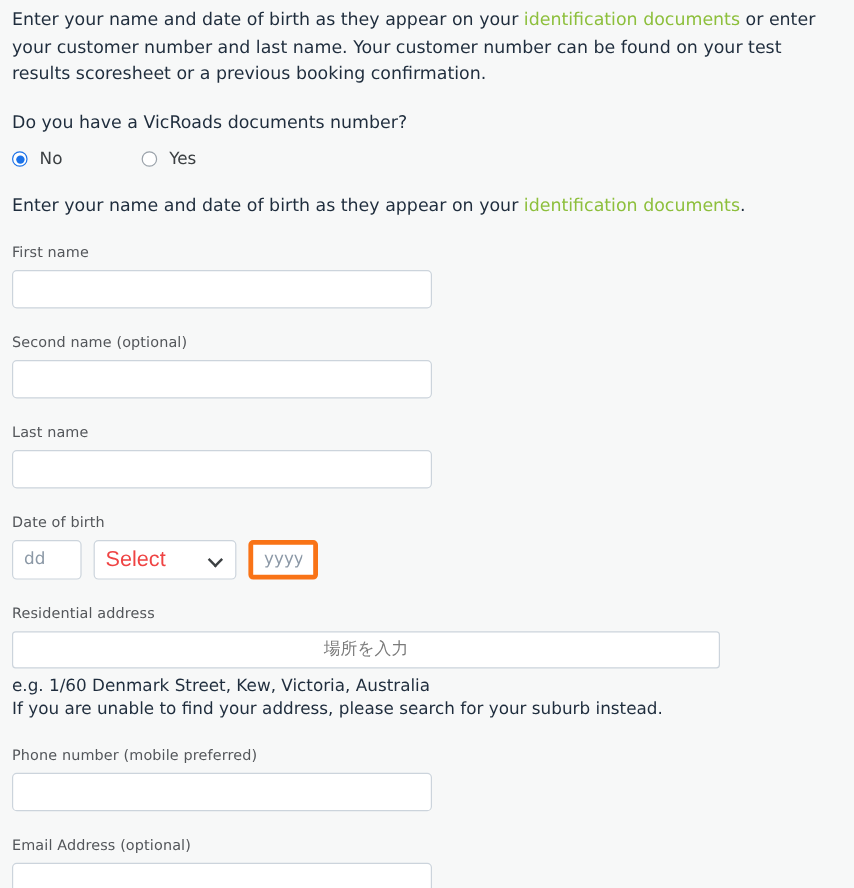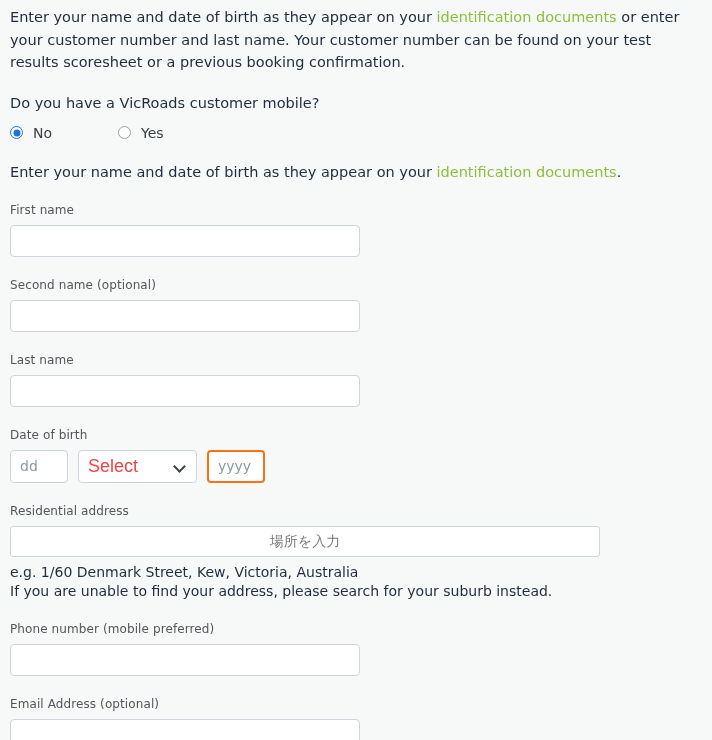--- a/index.html
+++ b/index.html
@@ -191,21 +191,21 @@
     height: 7px;
     border-right: 2px solid #3c4043;
     border-bottom: 2px solid #3c4043;
     transform: rotate(45deg);
   }
 
   .dob-year {
     width: 58px;
     height: 33px;
     box-sizing: border-box;
-    border: 2px solid #f97316;
+    border: 4px solid #f97316;
     border-radius: 4px;
     background: #ffffff;
     font-family: "DejaVu Sans", "Liberation Sans", sans-serif;
     font-size: 14px;
     color: #1f2d3d;
     padding: 0 9px;
     outline: none;
   }
   .dob-year::placeholder { color: #8b98a6; }
 
@@ -234,21 +234,21 @@
   }
   .hint.first { padding-top: 6px; }
 </style>
 </head>
 <body>
 
 <div class="page">
 
   <p class="intro"><span>Enter your name and date of birth as they appear on your </span><a class="link" href="#">identification documents</a><span> or enter your customer number and last name. Your customer number can be found on your test results scoresheet or a previous booking confirmation.</span></p>
 
-  <p class="question">Do you have a VicRoads customer mobile?</p>
+  <p class="question">Do you have a VicRoads documents number?</p>
 
   <div class="radio-row">
     <label class="radio-opt">
       <span class="radio-circle checked"></span>
       <span class="radio-label">No</span>
     </label>
     <label class="radio-opt second">
       <span class="radio-circle"></span>
       <span class="radio-label">Yes</span>
     </label>

